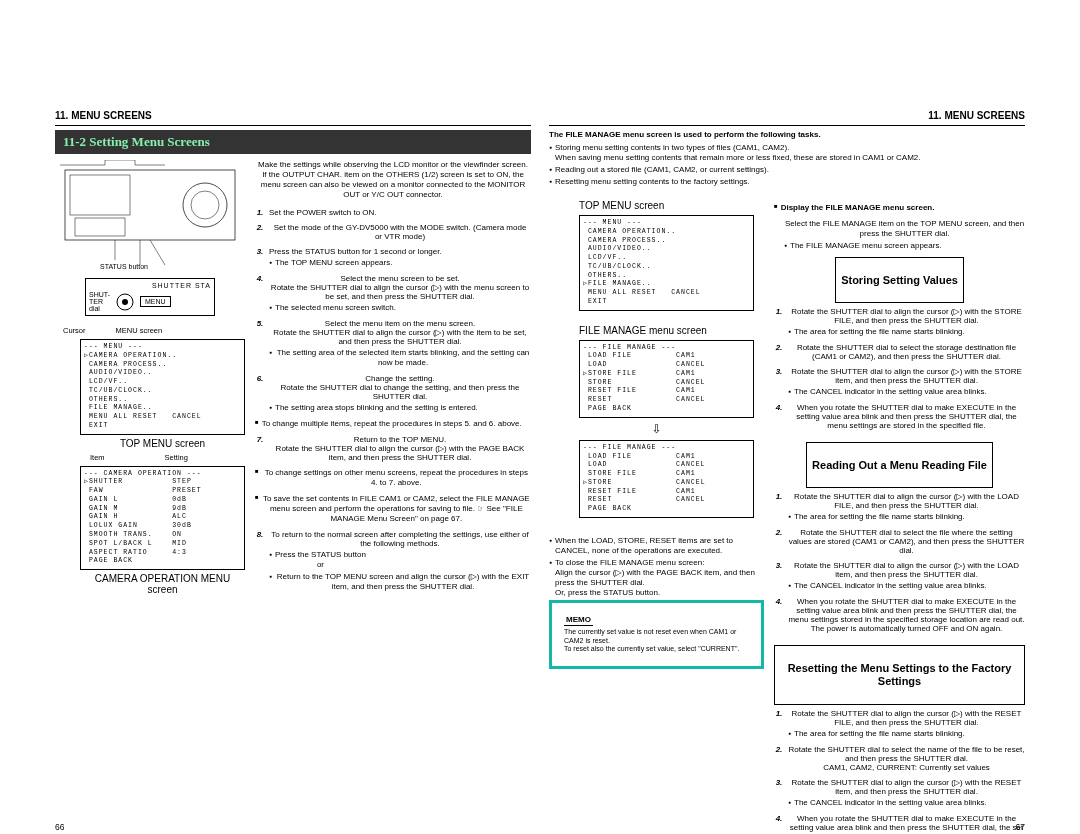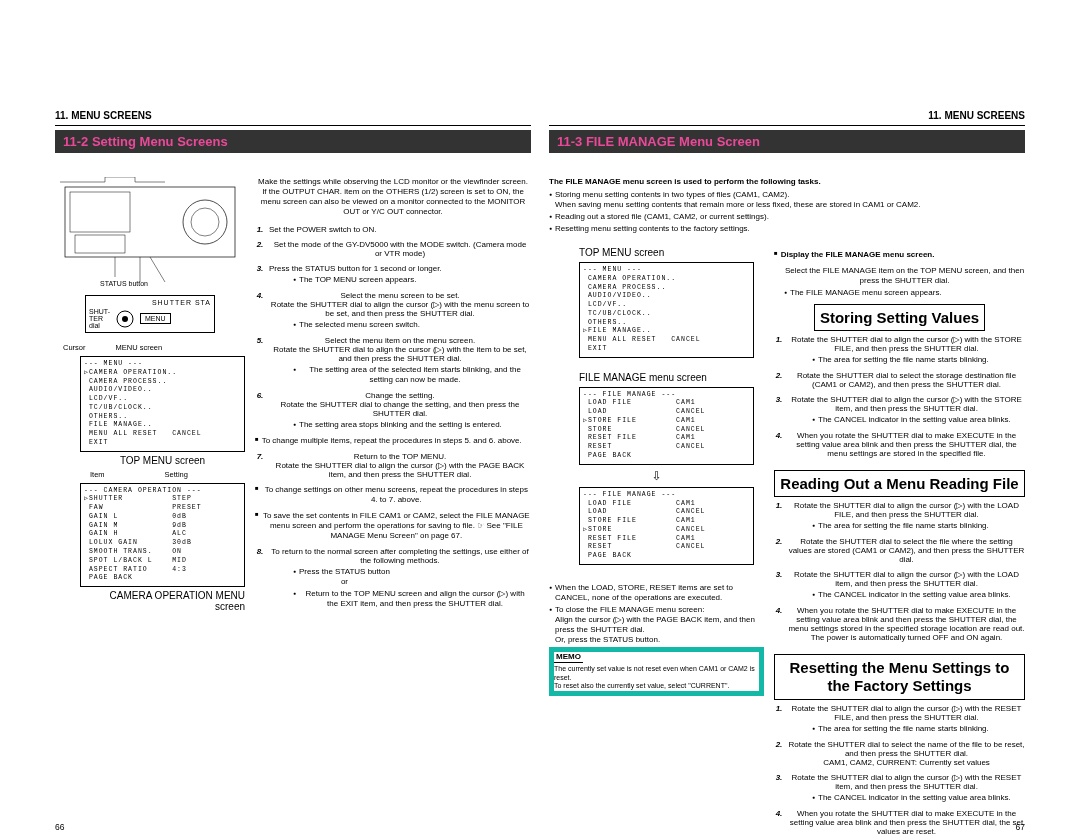--- a/index.html
+++ b/index.html
@@ -17,25 +17,26 @@
   .page { flex: 1; display: flex; flex-direction: column; position: relative; }
   .section-header {
     font-weight: bold;
     font-size: 10px;
     border-bottom: 1.5px solid #000;
     padding-bottom: 4px;
     margin-bottom: 4px;
   }
   .title-bar {
     background: #333;
-    color: #ec4899;
+    color: #86efac;
     font-weight: bold;
     font-size: 13px;
     padding: 4px 8px;
-    margin-bottom: 24px;
+    margin-bottom: 6px;
+    font-family: Liberation Serif, serif;
   }
   .two-col { display: flex; gap: 10px; }
   .left-col { width: 190px; flex-shrink: 0; }
   .right-col { flex: 1; text-align: center; }
   .camera-illus {
     width: 190px;
     height: 115px;
     border: none;
     position: relative;
   }
@@ -46,38 +47,38 @@
     font-size: 6.5px;
     padding: 3px;
     line-height: 1.35;
     letter-spacing: 1px;
     margin-top: 4px;
     white-space: pre;
   }
   .menu-caption { font-size: 10px; text-align: left; margin: 3px 0; }
   .center-caption { text-align: center; }
   .step-list li { margin-bottom: 6px; }
-  .bullet { display: flex; gap: 3px; margin-top: 2px; line-height: 1.25; margin-left: 24px; }
+  .bullet { display: flex; gap: 3px; margin-top: 2px; line-height: 1.25; }
   .bullet::before { content: "●"; font-size: 5px; margin-top: 1px; }
   .sq-bullet { display: flex; gap: 3px; margin: 6px 0; line-height: 1.25; }
   .sq-bullet::before { content: "■"; font-size: 6px; }
   ol.step-list { list-style: none; padding-left: 0; }
   ol.step-list > li { display: flex; gap: 4px; }
   ol.step-list > li > .num { font-weight: bold; font-style: italic; min-width: 10px; }
   .subhead {
     font-weight: bold;
-    font-size: 15px;
+    font-size: 11px;
     border: 1px solid #000;
     display: inline-block;
-    padding: 4px 5px;
+    padding: 16px 5px;
     margin: 6px 0 4px;
   }
   .memo-box {
-    border: 5px solid #14b8a6;
-    padding: 0;
+    border: 3px solid #14b8a6;
+    padding: 12px;
     font-size: 7px;
     line-height: 1.25;
   }
   .memo-title { font-weight: bold; font-size: 8px; border-bottom: 1px solid #000; display: inline-block; padding: 0 2px; margin-bottom: 2px; }
   .pagenum { position: absolute; bottom: -18px; font-size: 8.5px; }
   .pagenum.l { left: 0; }
   .pagenum.r { right: 0; }
   .arrow-down { text-align: center; font-size: 12px; margin: 4px 0; }
   .intro-bullet { display: flex; gap: 3px; line-height: 1.25; margin-bottom: 2px; }
   .intro-bullet::before { content: "●"; font-size: 5px; margin-top: 1px; }
@@ -144,21 +145,21 @@
 ▷SHUTTER          STEP
  FAW              PRESET
  GAIN L           0dB
  GAIN M           9dB
  GAIN H           ALC
  LOLUX GAIN       30dB
  SMOOTH TRANS.    ON
  SPOT L/BACK L    MID
  ASPECT RATIO     4:3
  PAGE BACK</div>
-      <div class="menu-caption center-caption" style="margin-left:25px;text-align:right;">CAMERA OPERATION MENU screen</div>
+      <div class="menu-caption center-caption" style="margin-left:25px;">CAMERA OPERATION MENU screen</div>
     </div>
 
     <div class="right-col">
       <div style="line-height:1.25; margin-bottom:8px;">Make the settings while observing the LCD monitor or the viewfinder screen. If the OUTPUT CHAR. item on the OTHERS (1/2) screen is set to ON, the menu screen can also be viewed on a monitor connected to the MONITOR OUT or Y/C OUT connector.</div>
 
       <ol class="step-list">
         <li>
             <span class="num">1.</span>
             <div><span>Set the POWER switch to ON.</span></div>
           </li>
@@ -228,21 +229,20 @@
       </div>
           </li>
         </ol>
     </div>
   </div>
   <div class="pagenum l">66</div>
 </div>
 
 <div class="page">
   <div class="section-header" style="text-align:right;">11. MENU SCREENS</div>
-  <div class="title-bar">11-3  FILE MANAGE Menu Screen</div>
 
   <div style="line-height:1.25; margin-bottom:3px;font-weight:bold;">The FILE MANAGE menu screen is used to perform the following tasks.</div>
   <div class="intro-bullet">
       <span style="white-space:pre-line;">Storing menu setting contents in two types of files (CAM1, CAM2).
 When saving menu setting contents that remain more or less fixed, these are stored in CAM1 or CAM2.</span>
     </div>
   <div class="intro-bullet">
       <span>Reading out a stored file (CAM1, CAM2, or current settings).</span>
     </div>
   <div class="intro-bullet">

